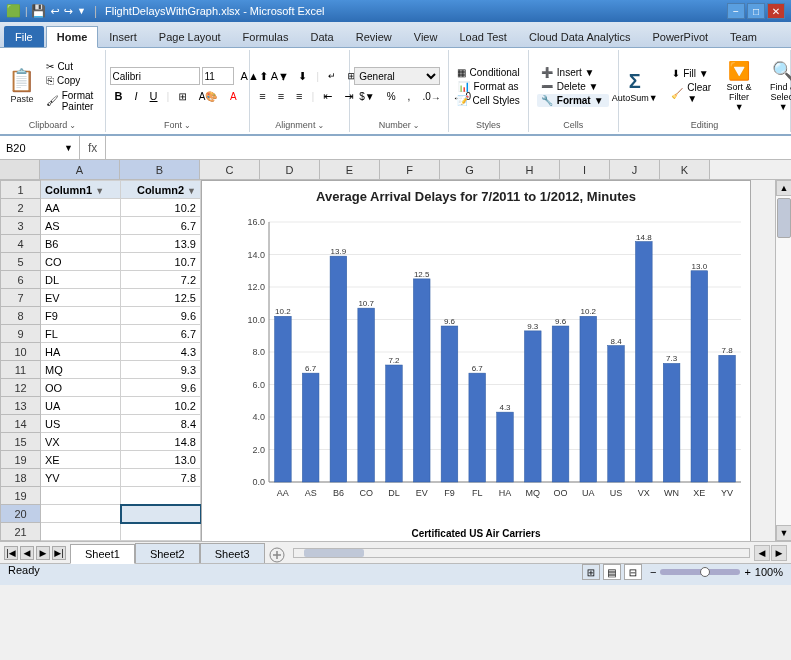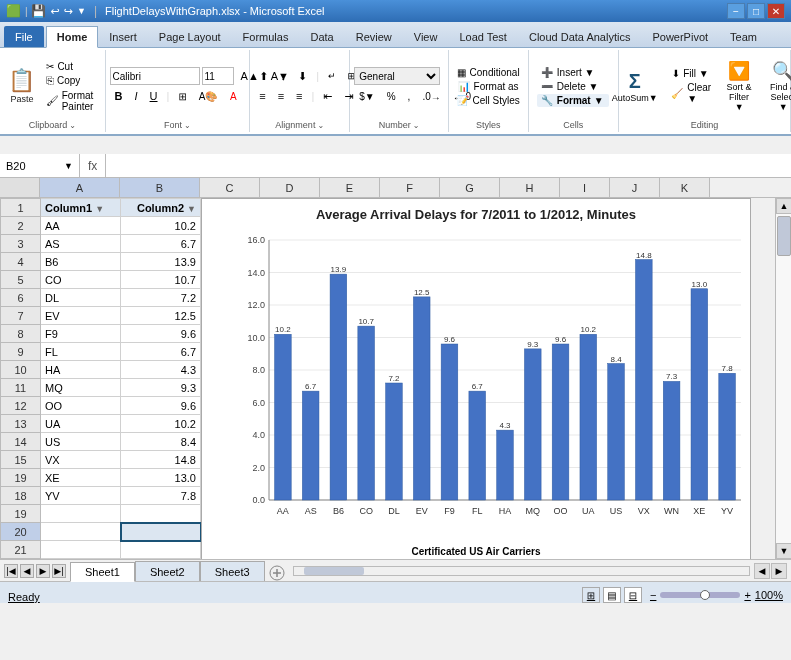--- a/index.html
+++ b/index.html
@@ -100,21 +100,20 @@
     .font-btn.underline { text-decoration: underline; }
 
     
     .formula-bar {
       height: 24px;
       background: white;
       border-bottom: 1px solid #bbb;
       display: flex;
       align-items: center;
       padding: 0;
-      margin-top: 18px;
     }
     .name-box {
       width: 80px;
       border-right: 1px solid #bbb;
       height: 100%;
       display: flex;
       align-items: center;
       padding: 0 6px;
       font-size: 11px;
     }
@@ -258,25 +257,24 @@
       justify-content: center;
       font-size: 9px;
     }
 
     
     .status-bar {
       height: 22px;
       background: #dce6f1;
       border-top: 1px solid #bbb;
       display: flex;
-      align-items: flex-end;
+      align-items: flex-start;
       justify-content: space-between;
       padding: 0 8px;
       font-size: 11px;
-      text-decoration: underline;
     }
     .status-right {
       display: flex;
       align-items: center;
       gap: 8px;
     }
     .zoom-control {
       display: flex;
       align-items: center;
       gap: 4px;

